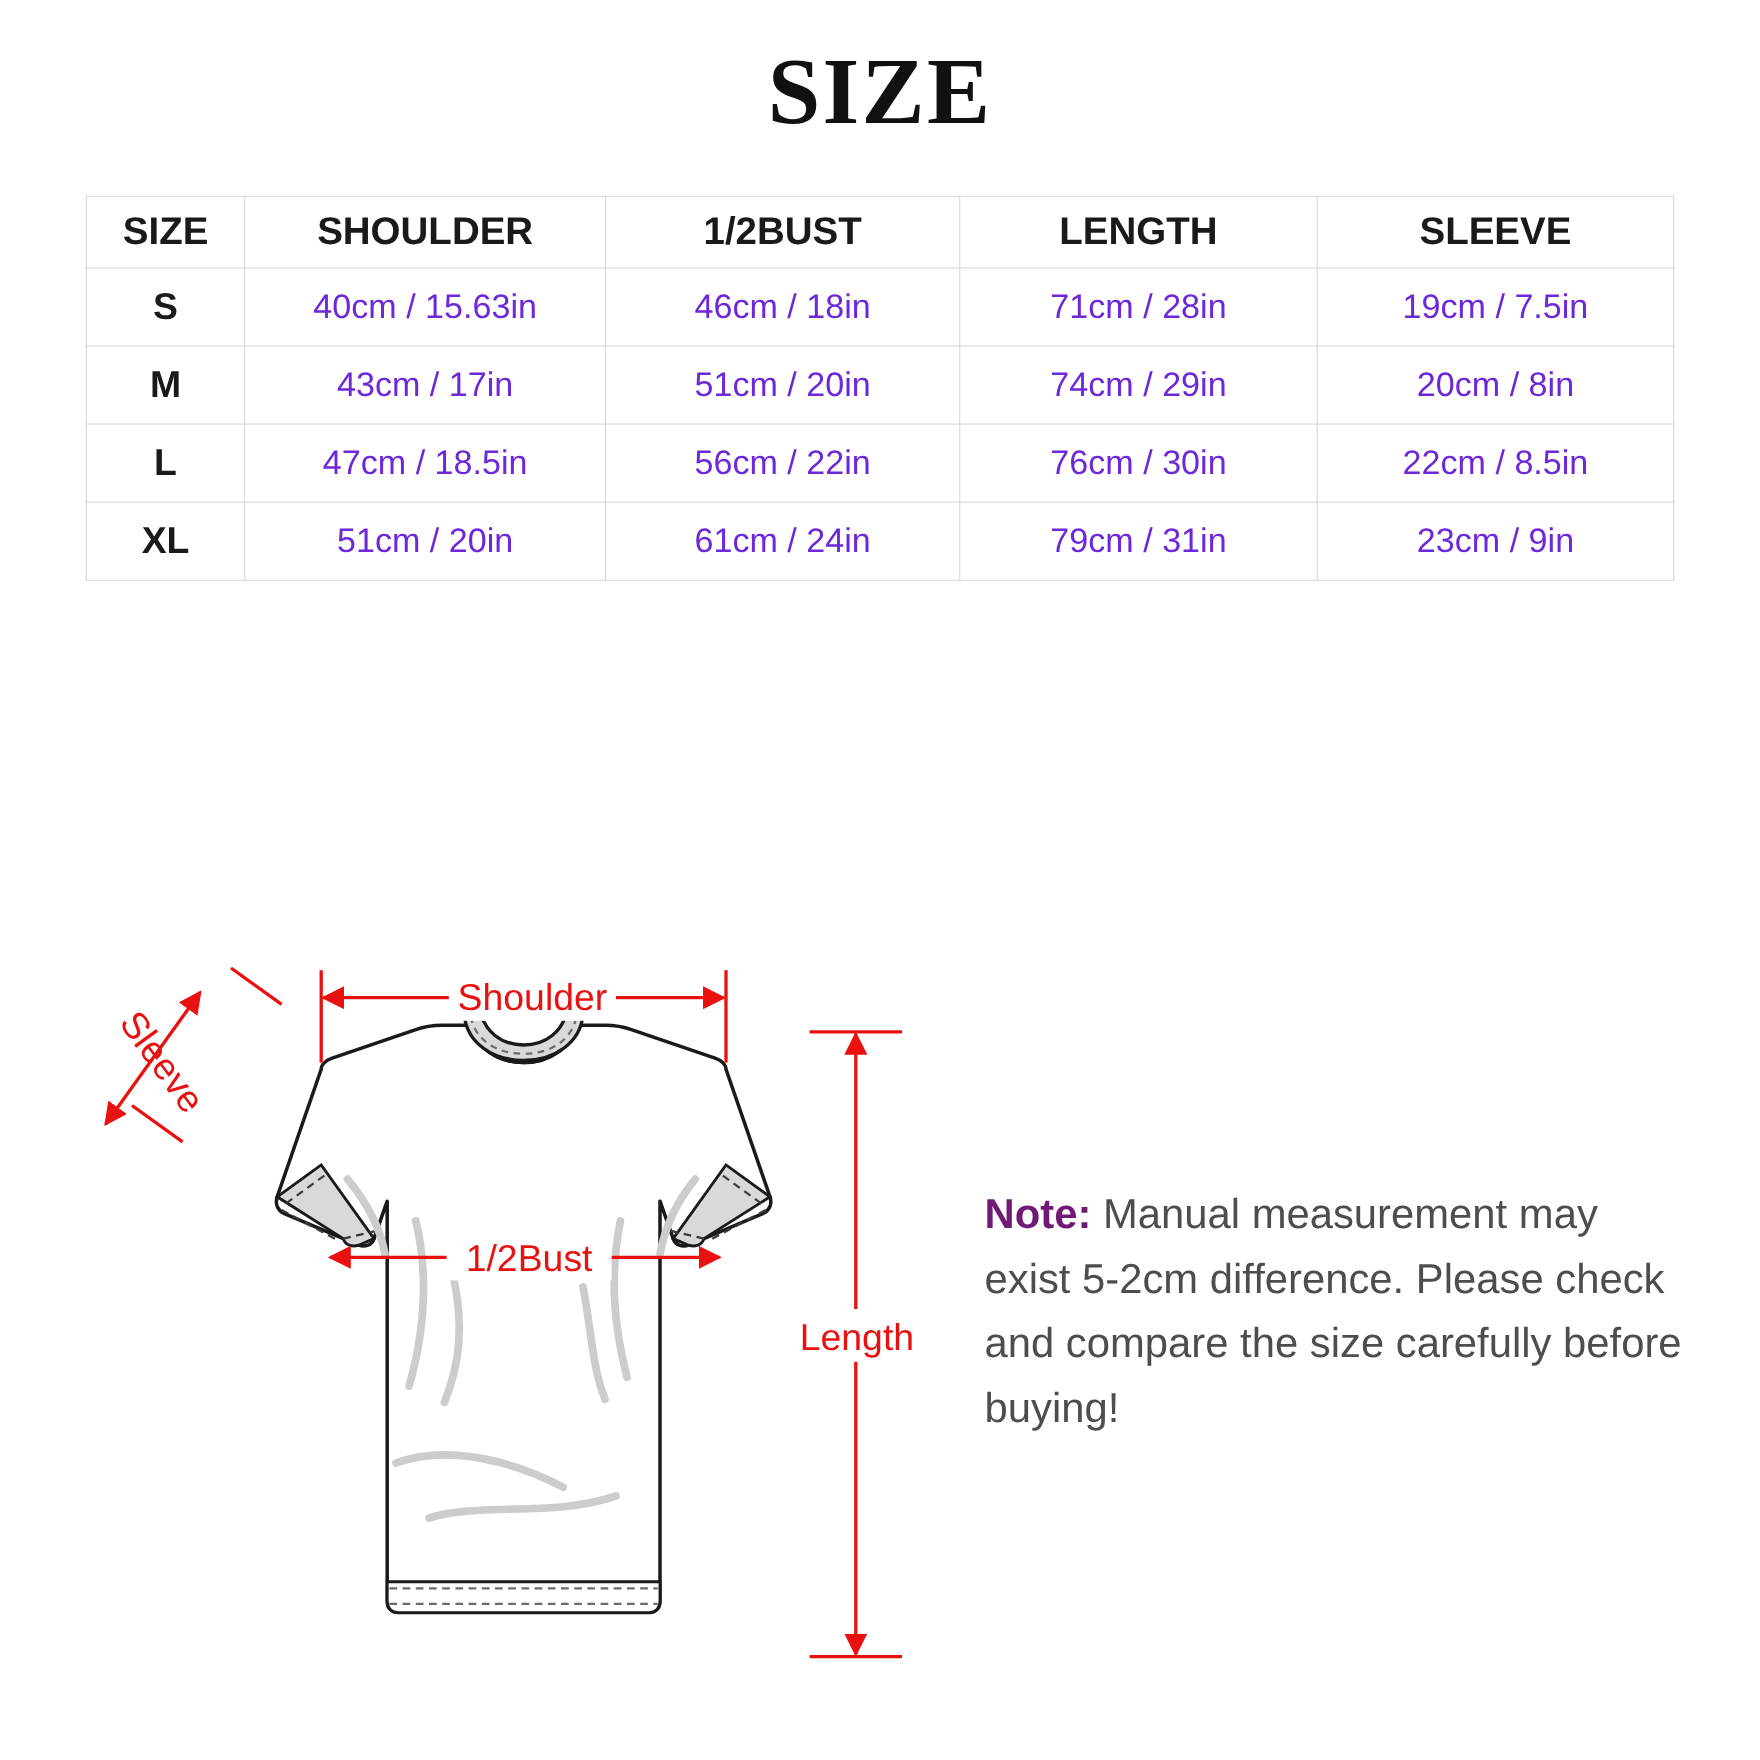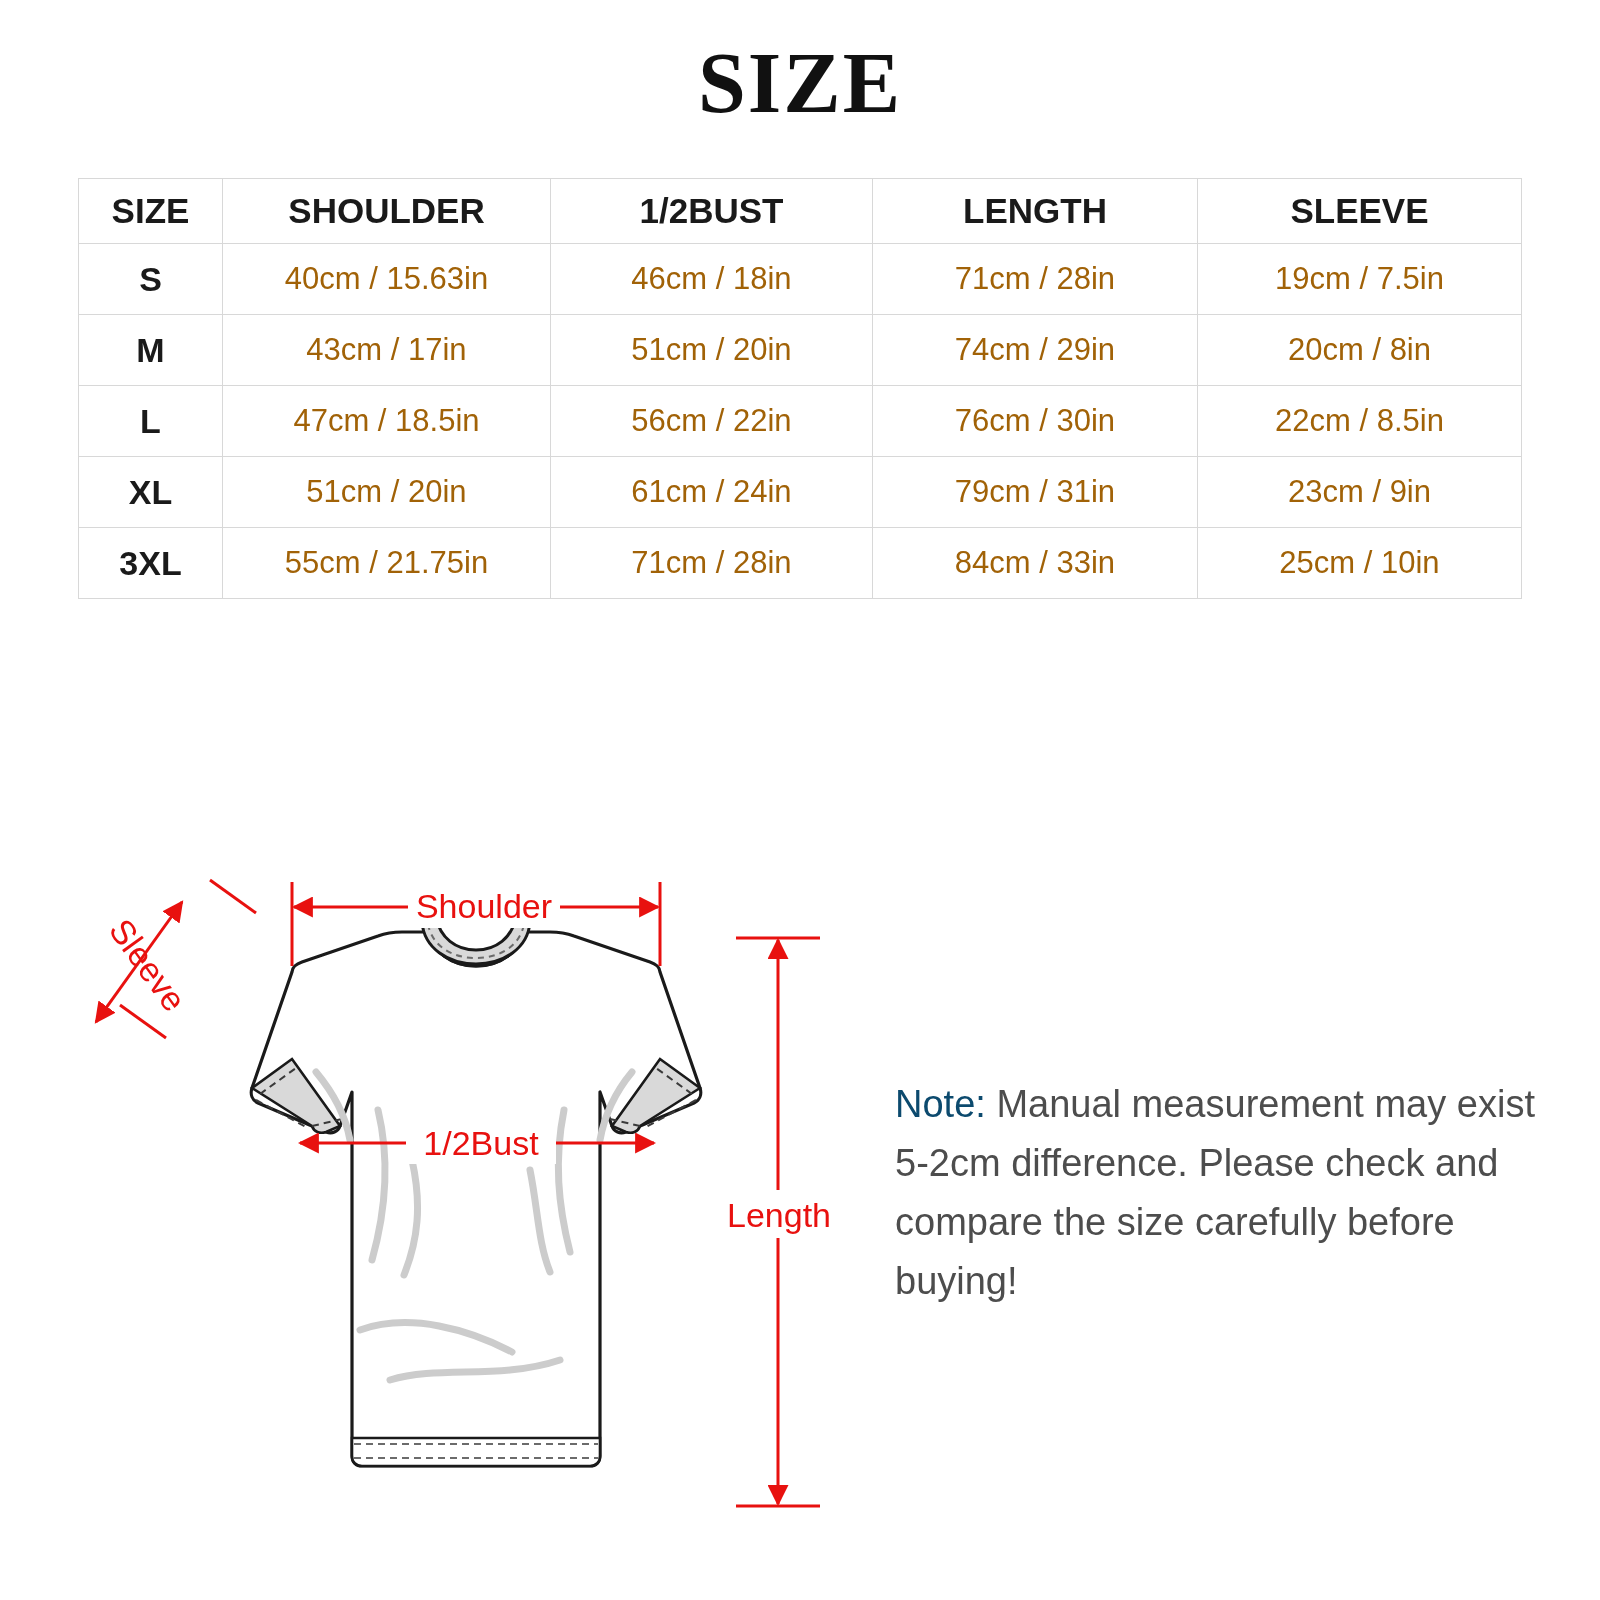--- a/index.html
+++ b/index.html
@@ -51,21 +51,21 @@
     height: 64px;
   }
   #size-table td.size-col {
     font-size: 34px;
     font-weight: bold;
     color: #1a1a1a;
   }
   #size-table td.val {
     font-size: 31px;
     font-weight: normal;
-    color: #a16207;
+    color: #6d28d9;
   }
   col.c0 { width: 144px; }
   col.c1 { width: 328px; }
   col.c2 { width: 322px; }
   col.c3 { width: 325px; }
   col.c4 { width: 324px; }
 
   #diagram {
     position: absolute;
     left: 60px;
@@ -77,22 +77,22 @@
   #note {
     position: absolute;
     left: 895px;
     top: 1075px;
     width: 645px;
     font-size: 38px;
     line-height: 1.55;
     color: #4d4d4d;
   }
   #note b {
-    color: #0c4a6e;
-    font-weight: normal;
+    color: #701a75;
+    font-weight: bold;
   }
 </style>
 </head>
 <body>
 
 <div id="title">SIZE</div>
 
 <table id="size-table">
   <colgroup>
     <col class="c0">
@@ -131,27 +131,20 @@
       <td class="val">56cm / 22in</td>
       <td class="val">76cm / 30in</td>
       <td class="val">22cm / 8.5in</td>
     </tr>
     <tr>
       <td class="size-col">XL</td>
       <td class="val">51cm / 20in</td>
       <td class="val">61cm / 24in</td>
       <td class="val">79cm / 31in</td>
       <td class="val">23cm / 9in</td>
-    </tr>
-    <tr>
-      <td class="size-col">3XL</td>
-      <td class="val">55cm / 21.75in</td>
-      <td class="val">71cm / 28in</td>
-      <td class="val">84cm / 33in</td>
-      <td class="val">25cm / 10in</td>
     </tr>
   </tbody>
 </table>
 
 <svg id="diagram" viewBox="0 0 800 700">
   <defs>
     <marker id="arrowR" viewBox="0 0 10 10" refX="9" refY="5" markerWidth="7" markerHeight="7" orient="auto-start-reverse">
       <path d="M 0 0 L 10 5 L 0 10 z" fill="#e8110f"></path>
     </marker>
   </defs>

